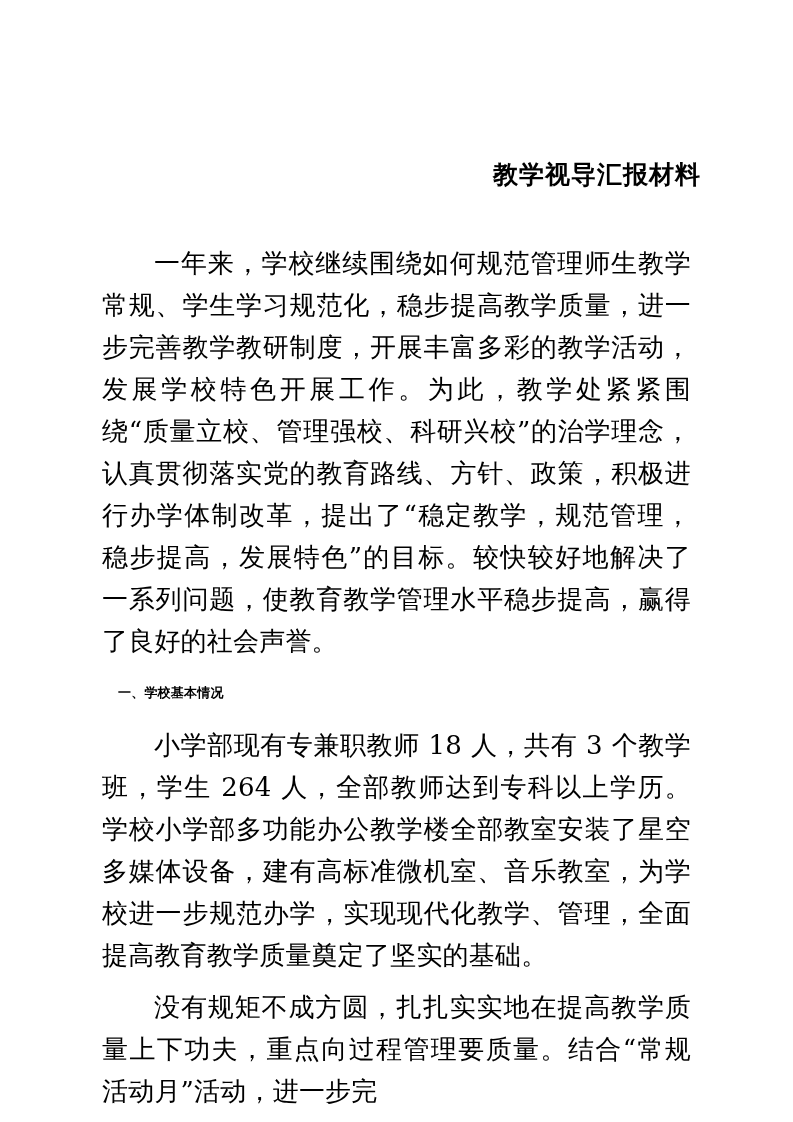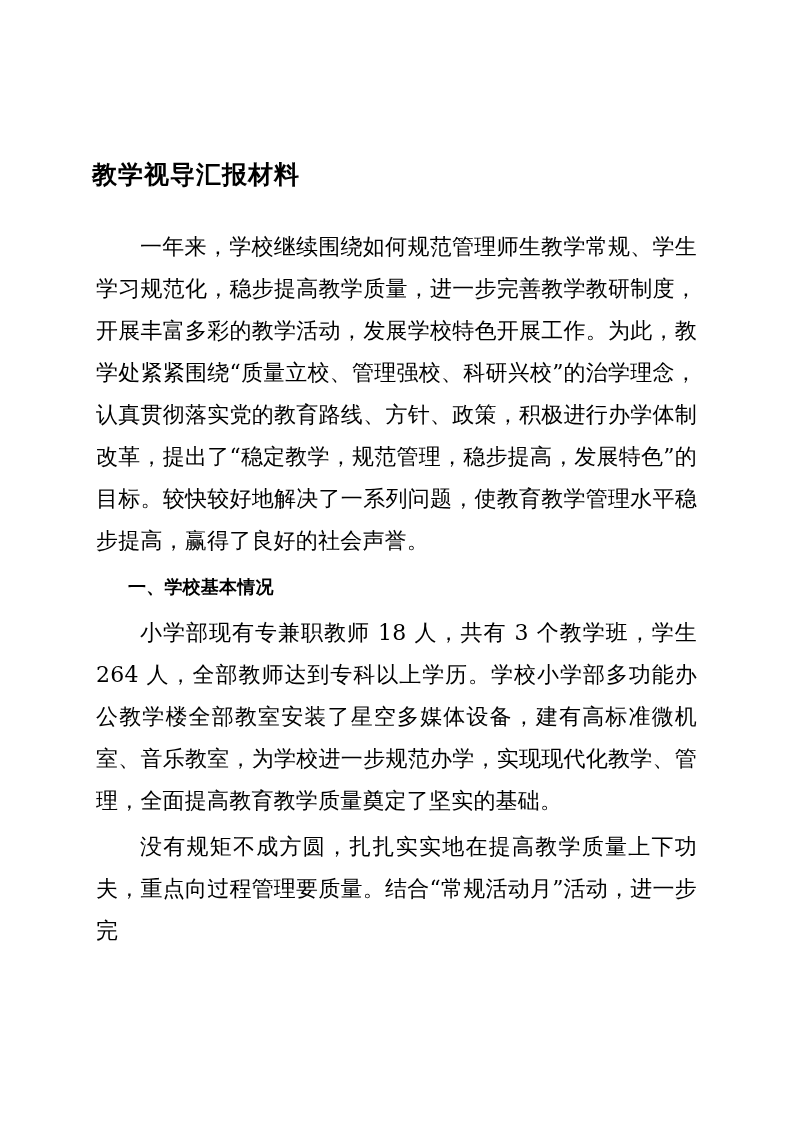--- a/index.html
+++ b/index.html
@@ -16,39 +16,39 @@
   }
   .page {
     position: relative;
     width: 793px;
     height: 1122px;
     background: #ffffff;
     box-sizing: border-box;
     padding: 118px 92px 60px 92px;
   }
   .doc-title {
-    text-align: left;
+    text-align: right;
     font-size: 25px;
     font-weight: bold;
     letter-spacing: 1px;
-    margin: 38px 0 32px 0;
+    margin: 38px 0 48px 0;
     line-height: 1.5;
     font-family: Liberation Sans, sans-serif;
   }
   .para {
-    font-size: 22px;
+    font-size: 26px;
     line-height: 42px;
     text-align: justify;
     text-justify: inter-ideograph;
     text-indent: 2em;
-    margin: 4px;
+    margin: 10px;
     letter-spacing: 0.2px;
   }
   .heading {
-    font-size: 18px;
+    font-size: 13px;
     line-height: 42px;
     text-indent: 2em;
     margin: 0;
     font-weight: bold;
     font-family: "DejaVu Sans", "Liberation Sans", sans-serif;
     letter-spacing: 0.2px;
   }
 </style>
 </head>
 <body>

